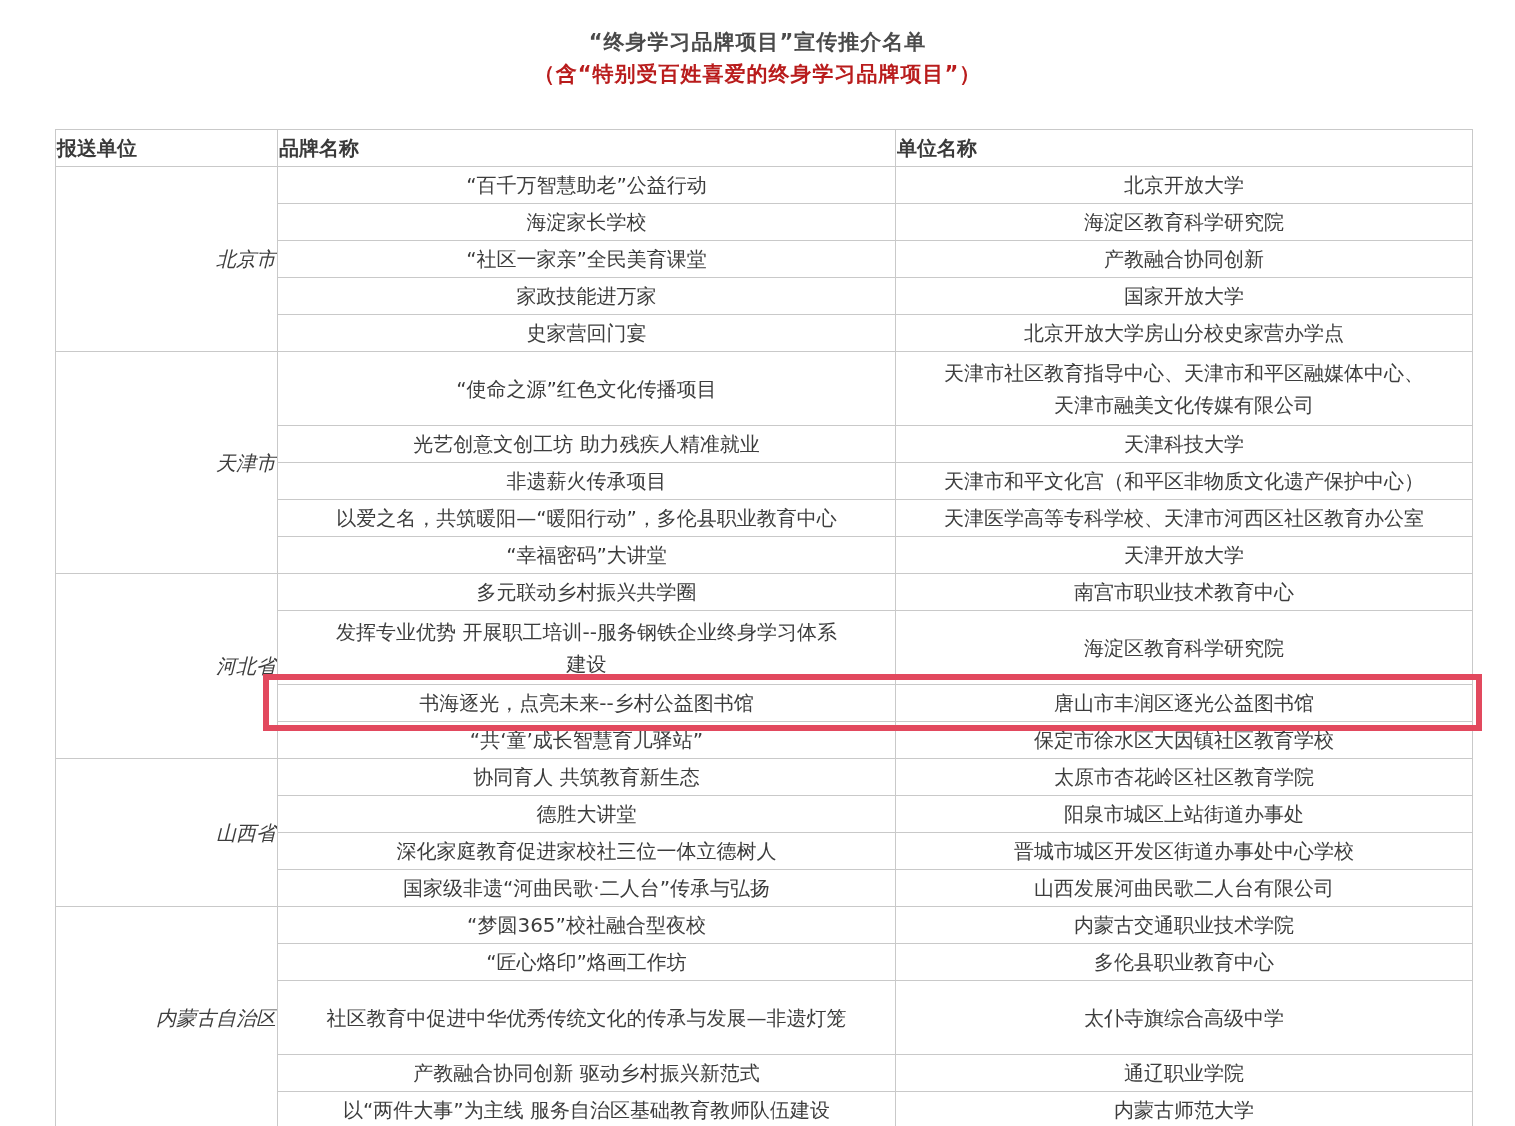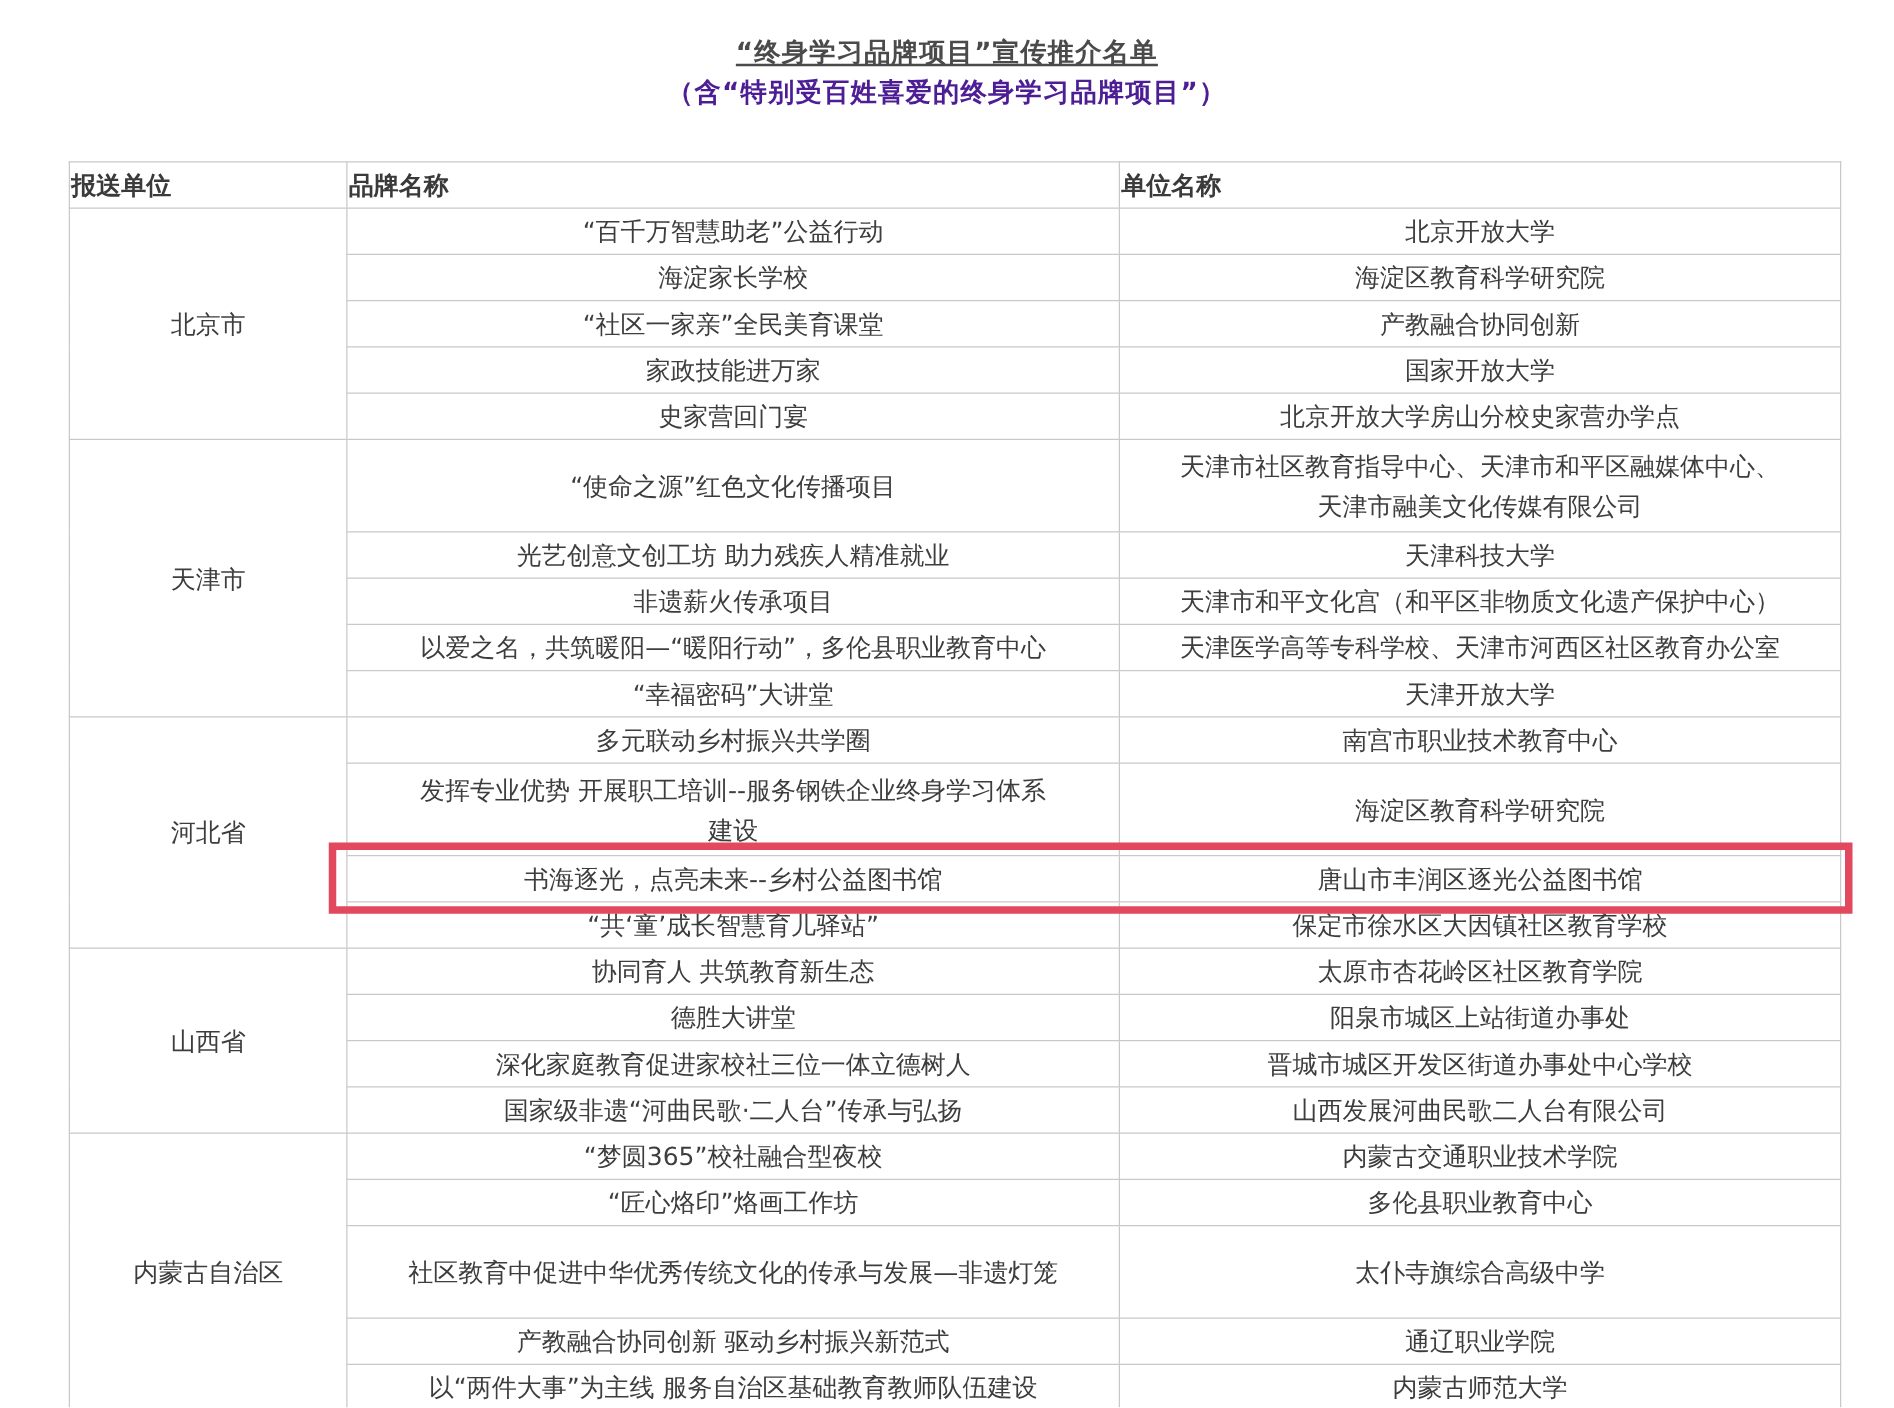--- a/index.html
+++ b/index.html
@@ -22,26 +22,25 @@
     left: 0;
     width: 1515px;
     text-align: center;
   }
   .doc-title {
     font-size: 21px;
     font-weight: bold;
     color: #4a4a4a;
     line-height: 32px;
     letter-spacing: 1px;
-    text-decoration: underline;
   }
   .doc-subtitle {
     font-size: 21px;
     font-weight: bold;
-    color: #4c1d95;
+    color: #b91c1c;
     line-height: 32px;
     letter-spacing: 1px;
   }
   table.roster {
     position: absolute;
     left: 55px;
     top: 129px;
     width: 1417px;
     border-collapse: collapse;
     table-layout: fixed;
@@ -56,22 +55,23 @@
     overflow: hidden;
   }
   table.roster th {
     font-size: 20px;
     font-weight: bold;
     color: #3a3a3a;
     text-align: left;
     background: #ffffff;
   }
   td.province-cell {
-    text-align: center;
+    text-align: right;
     vertical-align: middle;
+    font-style: italic;
   }
   td.brand-cell, td.unit-cell {
     text-align: center;
     padding: 0 10px;
     vertical-align: middle;
     white-space: pre-line;
   }
   tr.r37 { height: 37px; }
   tr.r74 { height: 74px; }
   tr.rhead { height: 37px; }

